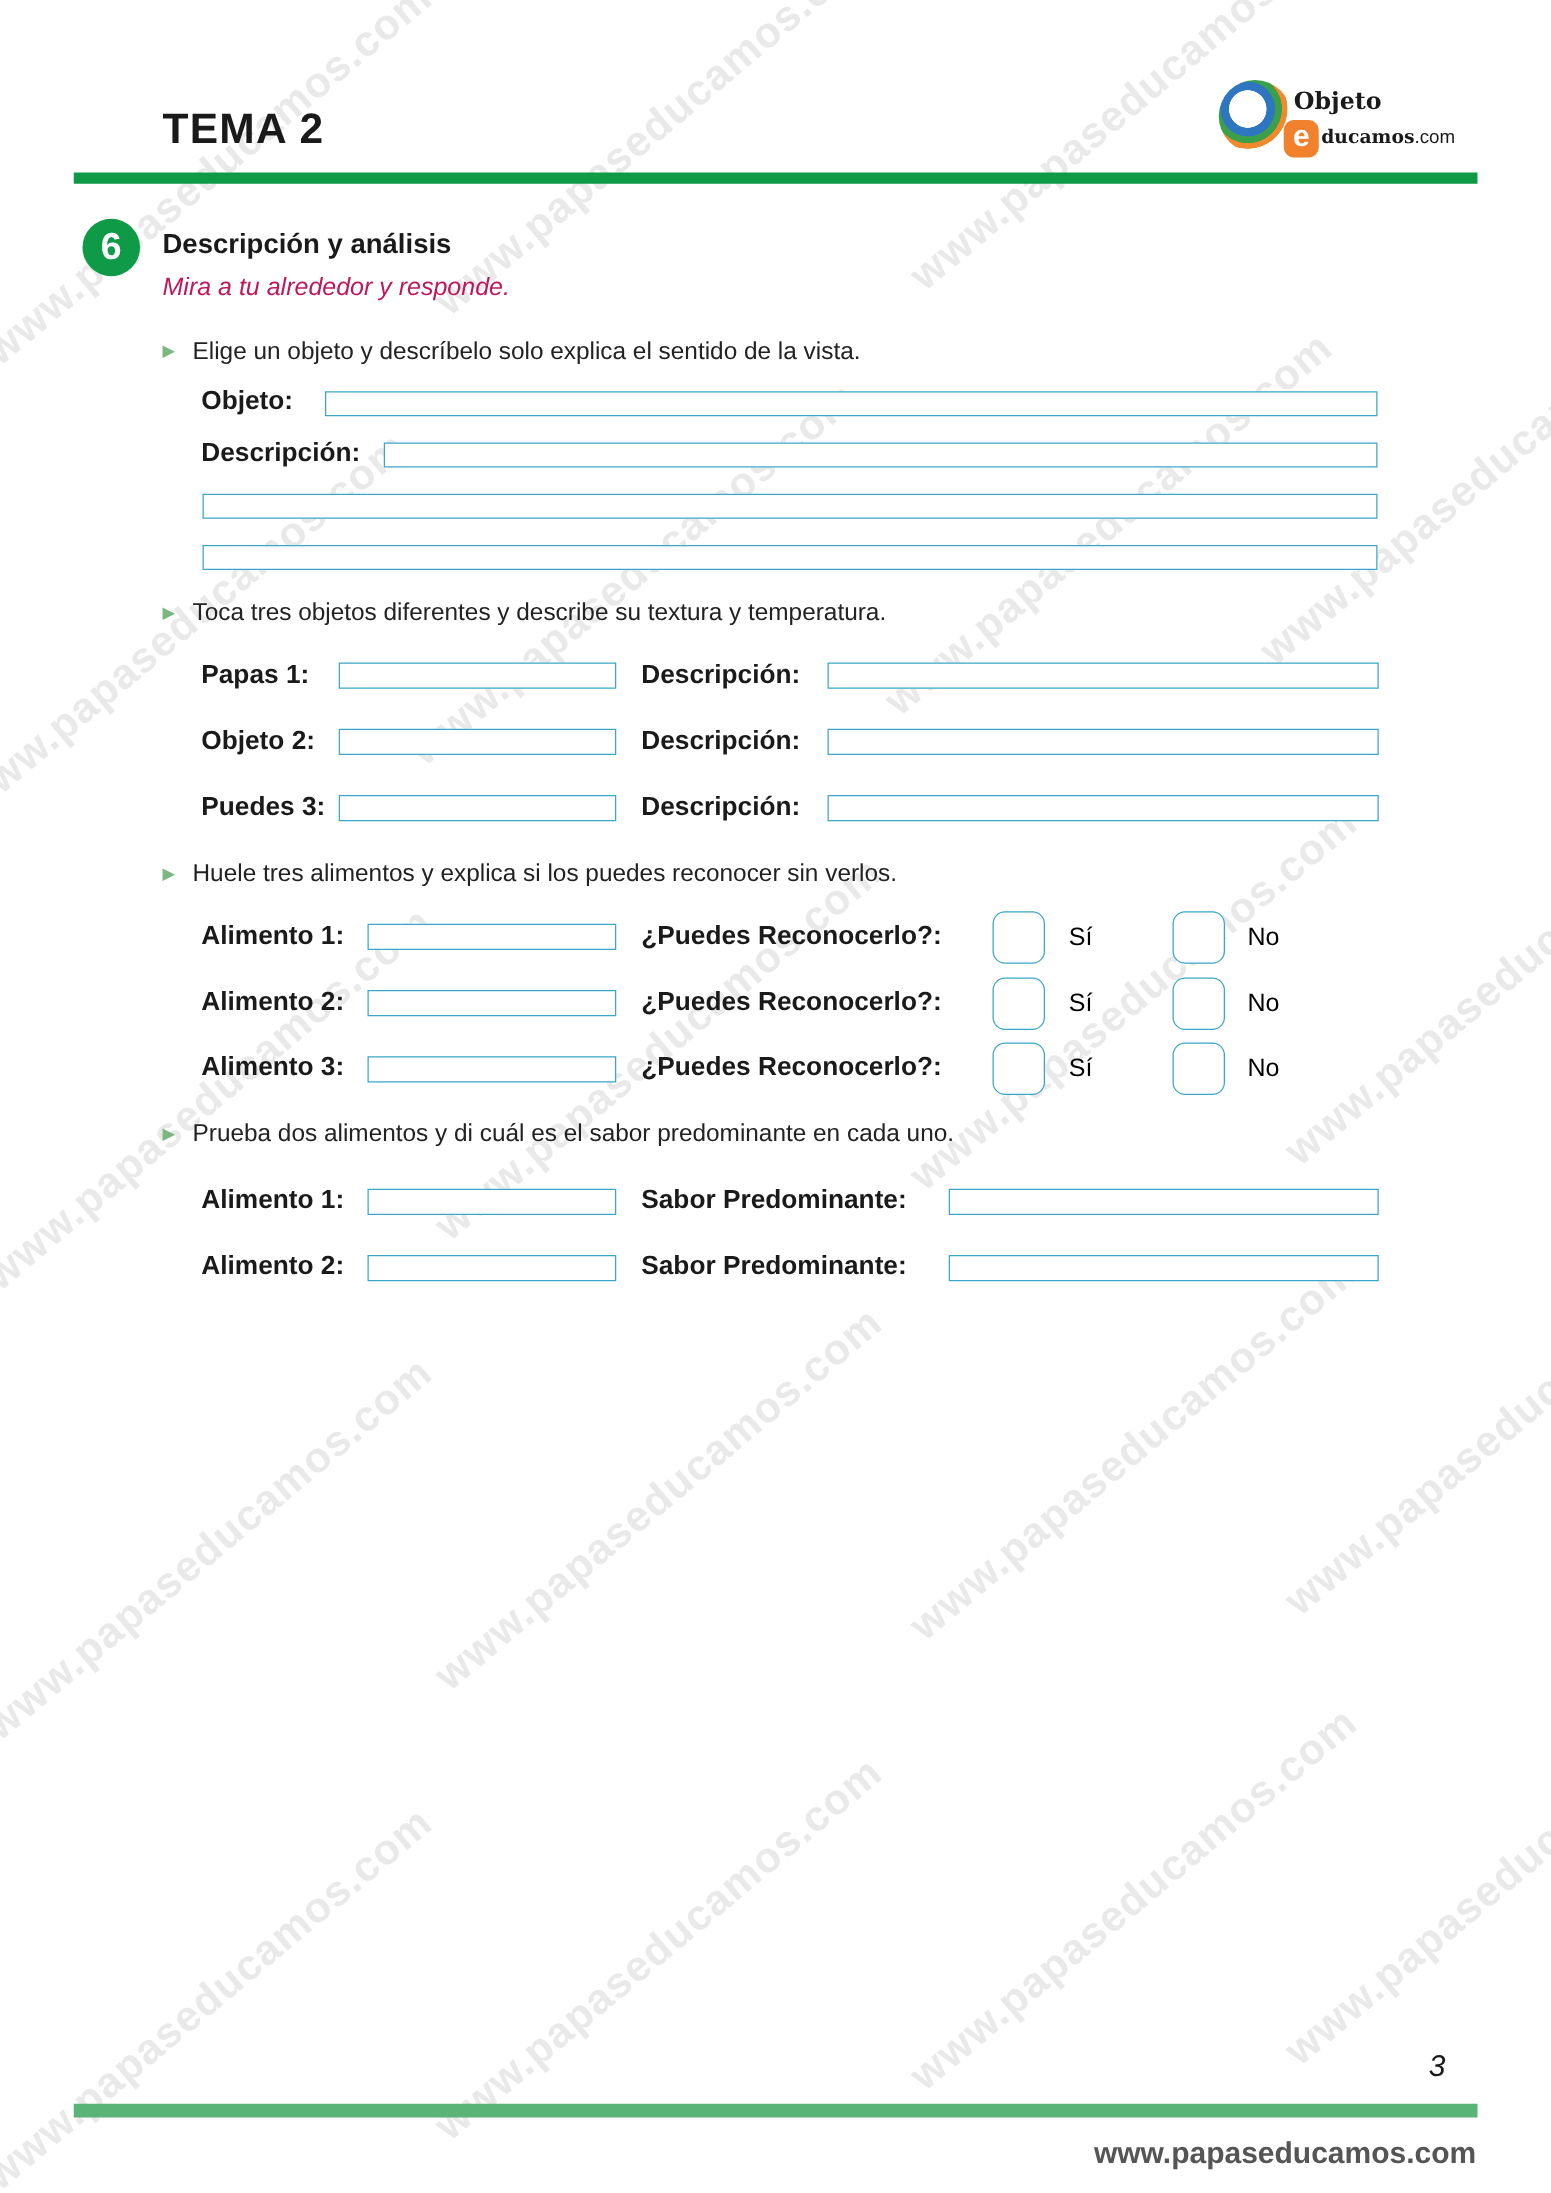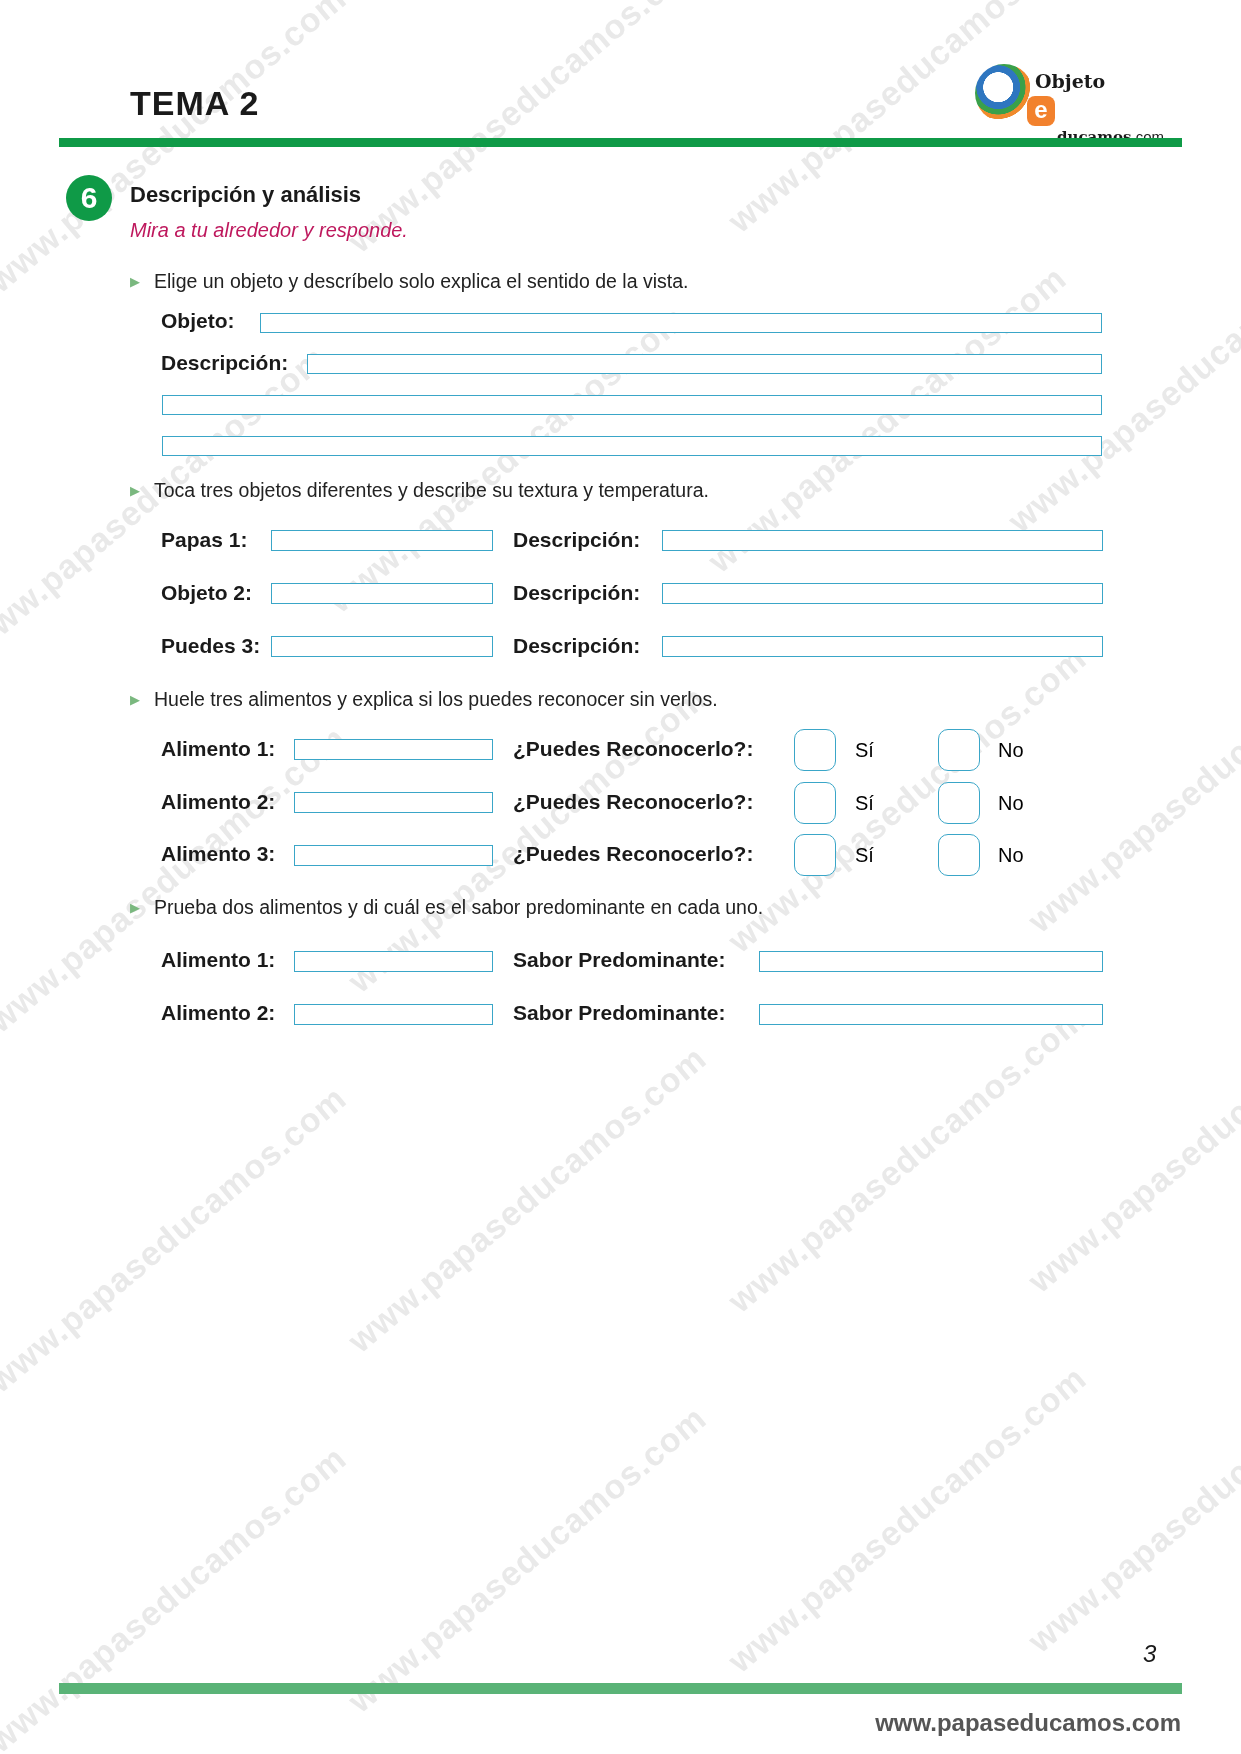--- a/index.html
+++ b/index.html
@@ -5,21 +5,21 @@
   html, body { margin:0; padding:0; }
   body { width:1241px; height:1754px; position:relative; background:#ffffff; overflow:hidden;
          font-family:"Liberation Sans", sans-serif; color:#1a1a1a; }
   .watermark { position:absolute; inset:0; overflow:hidden; pointer-events:none; }
   .watermark span { position:absolute; color:#e9e9e9; font-size:34px; font-weight:bold;
          transform:rotate(-40deg); white-space:nowrap; letter-spacing:1px; }
   .title { position:absolute; left:130px; top:84px; font-size:34px; font-weight:bold; letter-spacing:1px; }
   .topbar { position:absolute; left:59px; top:138px; width:1123px; height:9px; background:#0f9a47; }
   .logo { position:absolute; left:975px; top:62px; width:210px; height:70px; }
   .logo .papas { position:absolute; left:60px; top:8px; font-family:"DejaVu Serif", serif; font-weight:bold; font-size:19px; }
-  .logo .edu { position:absolute; left:82px; top:38px; font-family:"DejaVu Serif", serif; font-weight:bold; font-size:15px;margin-top:28px; }
+  .logo .edu { position:absolute; left:82px; top:38px; font-family:"DejaVu Serif", serif; font-weight:bold; font-size:15px; }
   .logo .edu small { font-family:"Liberation Sans", sans-serif; font-weight:normal; font-size:15px; }
   .logo .e { position:absolute; left:52px; top:34px; width:28px; height:30px; border-radius:8px; background:#f2812d;
              color:#fff; font-weight:bold; font-size:24px; text-align:center; line-height:28px; }
   .logo .kids { position:absolute; left:0; top:2px; width:58px; height:58px; border-radius:50%;
              background:radial-gradient(circle at 40% 40%, #ffffff 0 30%, #2e76c0 31% 44%, #3aa04a 45% 55%, #f08a2c 56% 64%, transparent 65%); }
   .num-badge { position:absolute; left:66px; top:175px; width:46px; height:46px; border-radius:50%; background:#0f9a47;
                color:#fff; font-weight:bold; font-size:30px; text-align:center; line-height:46px; }
   .sec-title { position:absolute; left:130px; top:182px; font-size:22px; font-weight:bold; }
   .sec-sub { position:absolute; left:130px; top:219px; font-size:20px; font-style:italic; color:#be185d; }
   .bullet { position:absolute; left:130px; font-size:19.5px; color:#222; }

